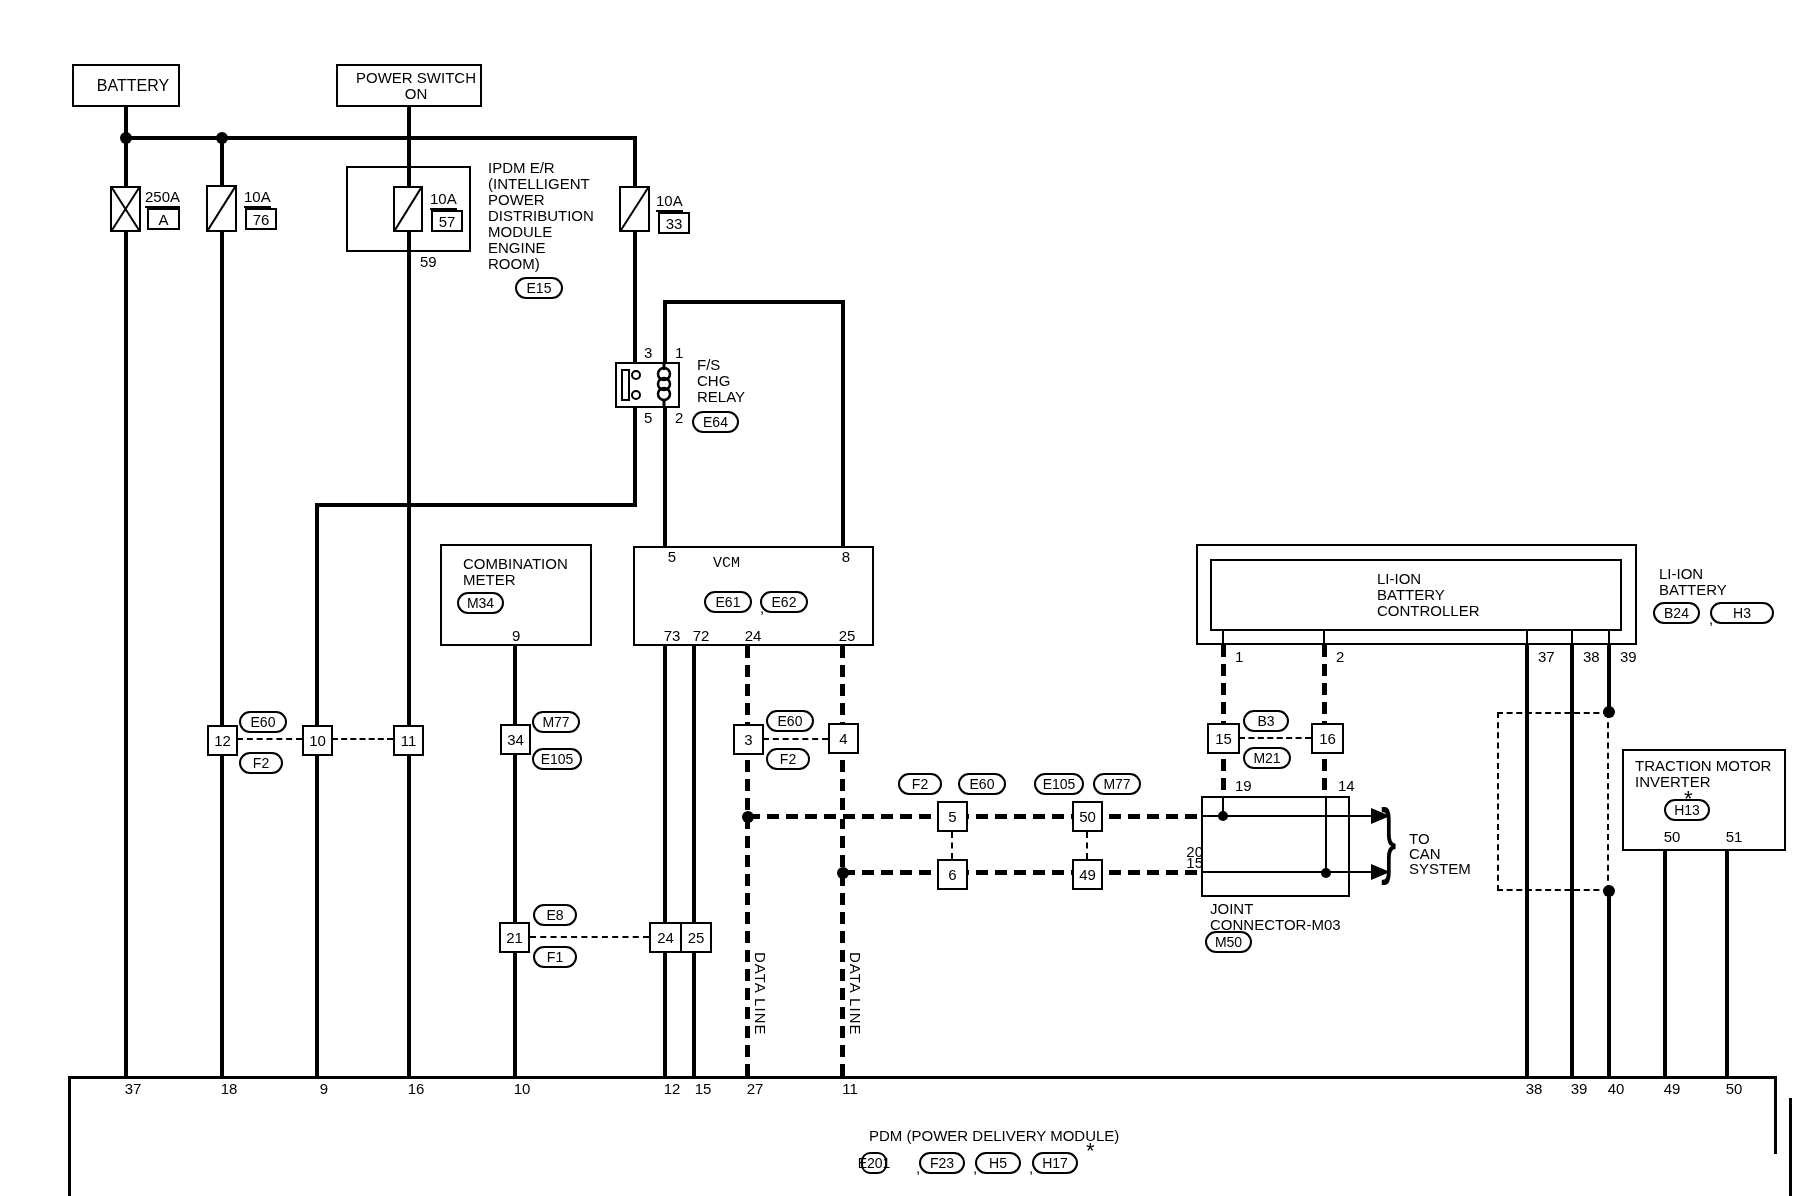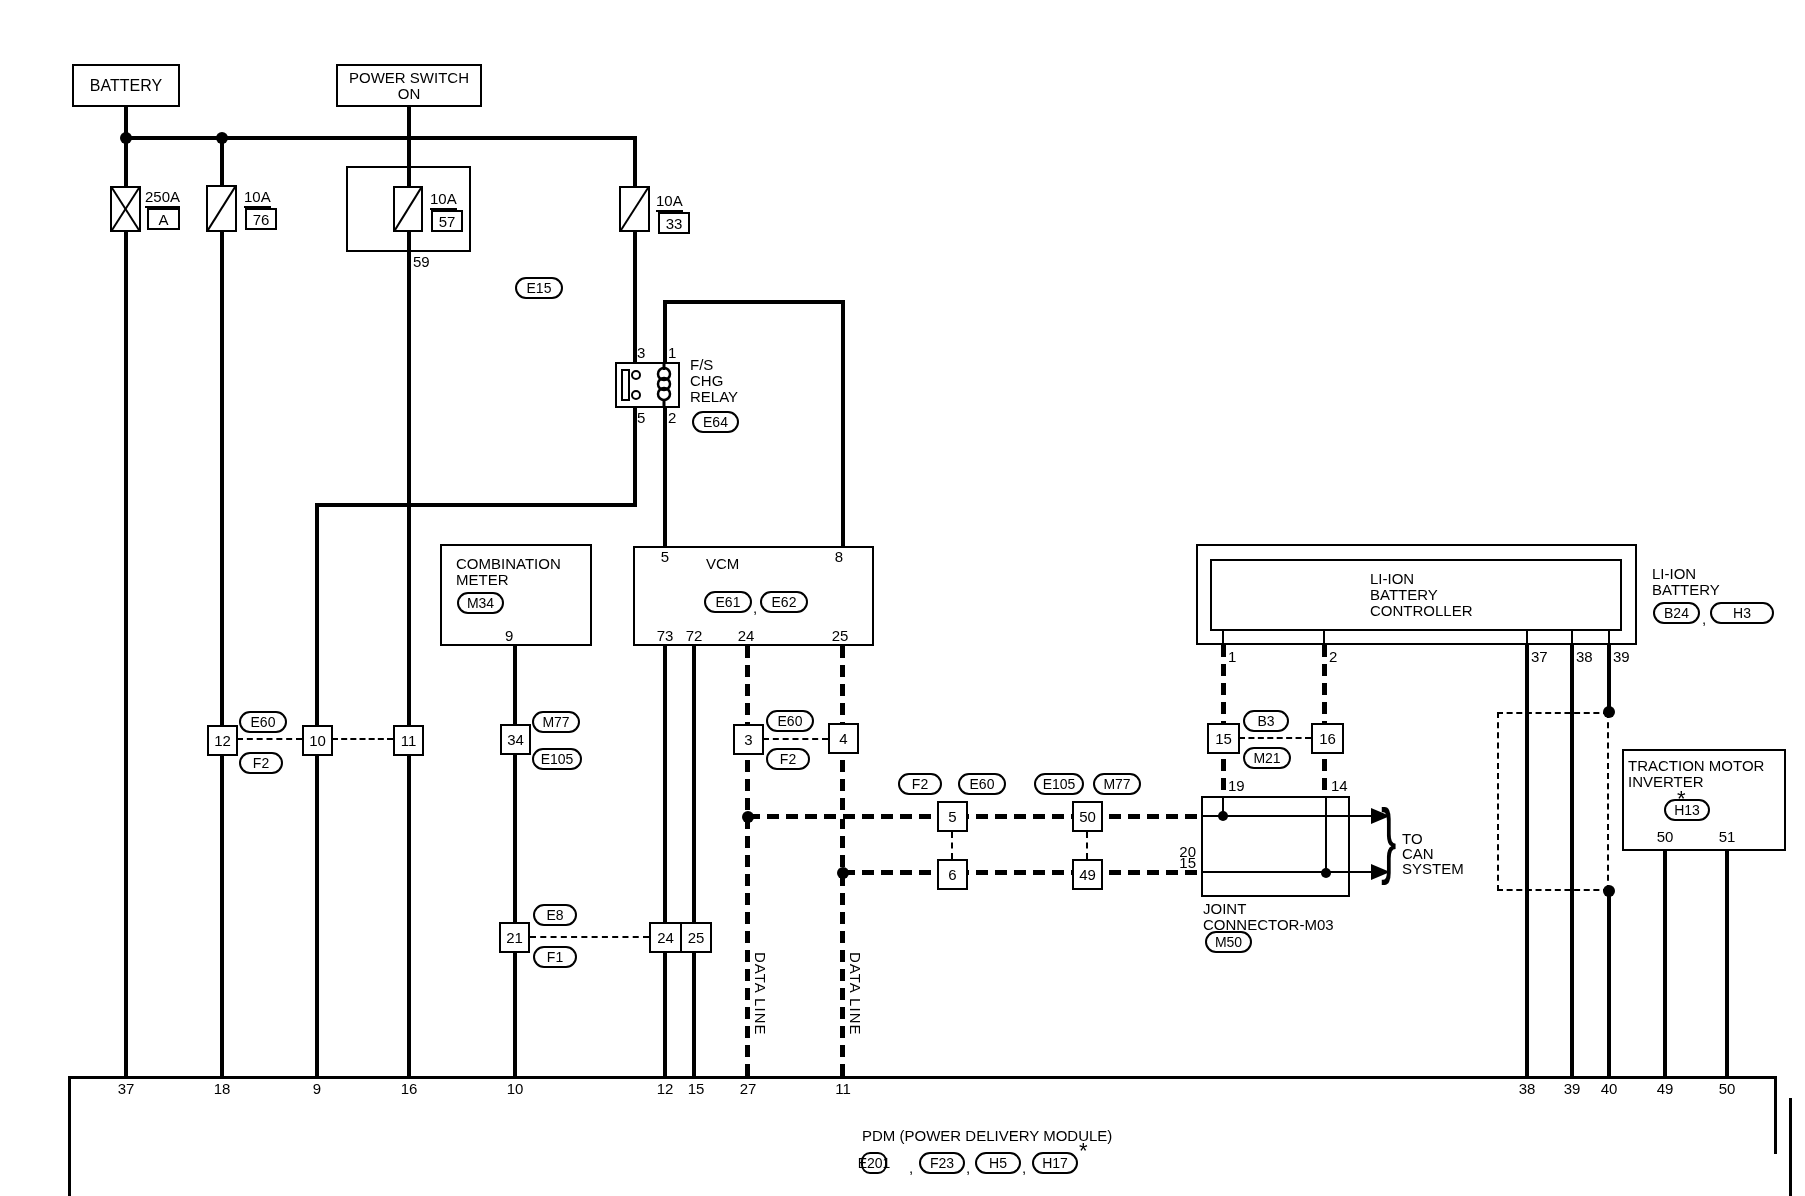--- a/index.html
+++ b/index.html
@@ -7,21 +7,21 @@
          font-family:"Liberation Sans","DejaVu Sans",sans-serif;overflow:hidden;}
   .w{position:absolute;background:#000;}
   .wcv{position:absolute;width:5px;background:repeating-linear-gradient(to bottom,#000 0 12px,#fff 12px 19px);}
   .wch{position:absolute;height:5px;background:repeating-linear-gradient(to right,#000 0 12px,#fff 12px 19px);}
   .box{position:absolute;border:2px solid #000;background:transparent;box-sizing:border-box;}
   .whitebg{background:#fff;}
   .pin{position:absolute;width:31px;height:31px;border:2px solid #000;background:#fff;box-sizing:border-box;
        font-size:15px;display:flex;align-items:center;justify-content:center;}
   .oval{position:absolute;width:48px;height:22px;border:2px solid #000;border-radius:12px;background:#fff;
         box-sizing:border-box;font-size:14px;display:flex;align-items:center;justify-content:center;}
-  .lbl{position:absolute;font-size:15px;line-height:16px;white-space:pre;}
+  .lbl{position:absolute;font-size:15px;line-height:16px;white-space:pre;padding-left:7px;}
   .pre{white-space:pre-line;}
   .ctr{text-align:center;}
   .rt{text-align:right;}
   .dot{position:absolute;width:12px;height:12px;border-radius:50%;background:#000;}
   .sdot{position:absolute;width:10px;height:10px;border-radius:50%;background:#000;}
   .dash-h{position:absolute;border-top:2px dashed #000;height:0;}
   .dash-v{position:absolute;border-left:2px dashed #000;width:0;}
   .dashrect{position:absolute;border:2px dashed #000;box-sizing:border-box;}
   .arrow{position:absolute;width:0;height:0;border-left:19px solid #000;border-top:8px solid transparent;border-bottom:8px solid transparent;}
   .vtext{position:absolute;font-size:15px;writing-mode:vertical-rl;letter-spacing:1px;}
@@ -187,38 +187,45 @@
   <div class="w" style="left:68px;top:1076px;width:1709px;height:3px;"></div>
   <div class="w" style="left:68px;top:1076px;width:3px;height:120px;"></div>
   <div class="w" style="left:1774px;top:1076px;width:3px;height:78px;"></div>
   <div class="w" style="left:1789px;top:1098px;width:3px;height:98px;"></div>
 
 
   <div class="lbl pre ctr flexc" style="left:72px;top:64px;width:108px;height:43px;font-size:16px;">BATTERY</div>
   <div class="lbl pre ctr flexc" style="left:336px;top:64px;width:146px;height:43px;">POWER SWITCH
 ON</div>
 
+  <div class="lbl pre" style="left:481px;top:160px;">IPDM E/R
+(INTELLIGENT
+POWER
+DISTRIBUTION
+MODULE
+ENGINE
+ROOM)</div>
   <div class="oval" style="left:483px;top:277px;margin-left:32px;">E15</div>
   <div class="lbl" style="left:413px;top:254px;">59</div>
 
   <div class="lbl" style="left:637px;top:345px;">3</div>
   <div class="lbl" style="left:668px;top:345px;">1</div>
   <div class="lbl" style="left:637px;top:410px;">5</div>
   <div class="lbl" style="left:668px;top:410px;">2</div>
   <div class="lbl pre" style="left:690px;top:357px;">F/S
 CHG
 RELAY</div>
   <div class="oval" style="left:692px;top:411px;width:47px;">E64</div>
 
   <div class="lbl pre" style="left:456px;top:556px;">COMBINATION
 METER</div>
   <div class="oval" style="left:457px;top:592px;width:47px;">M34</div>
   <div class="lbl" style="left:505px;top:628px;">9</div>
 
-  <div class="lbl" style="left:706px;top:556px;">VCM</div>
+  <div class="lbl" style="left:706px;top:556px;font-family:Liberation Mono, monospace;">VCM</div>
   <div class="oval" style="left:704px;top:591px;">E61</div>
   <div class="lbl" style="left:753px;top:600px;">,</div>
   <div class="oval" style="left:760px;top:591px;">E62</div>
   <div class="lbl ctr" style="left:655px;top:549px;width:20px;">5</div>
   <div class="lbl ctr" style="left:829px;top:549px;width:20px;">8</div>
   <div class="lbl ctr" style="left:655px;top:628px;width:20px;">73</div>
   <div class="lbl ctr" style="left:684px;top:628px;width:20px;">72</div>
   <div class="lbl ctr" style="left:736px;top:628px;width:20px;">24</div>
   <div class="lbl ctr" style="left:830px;top:628px;width:20px;">25</div>
 

